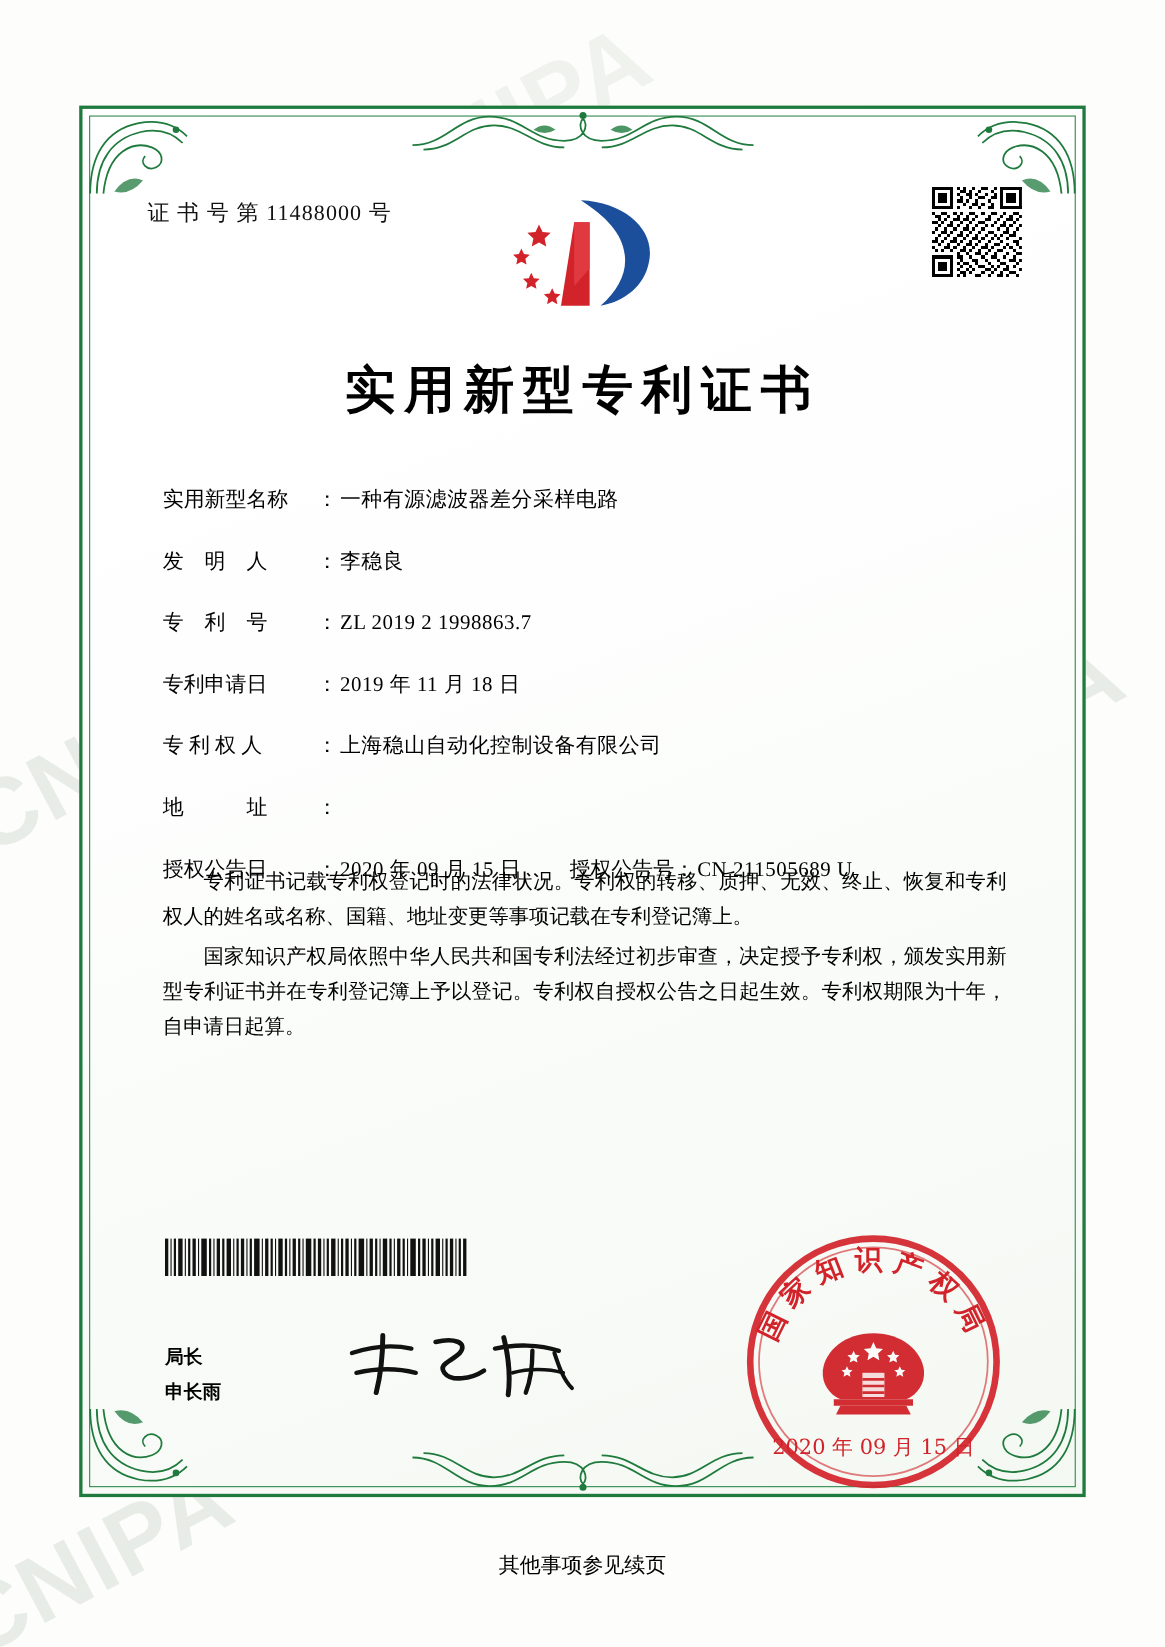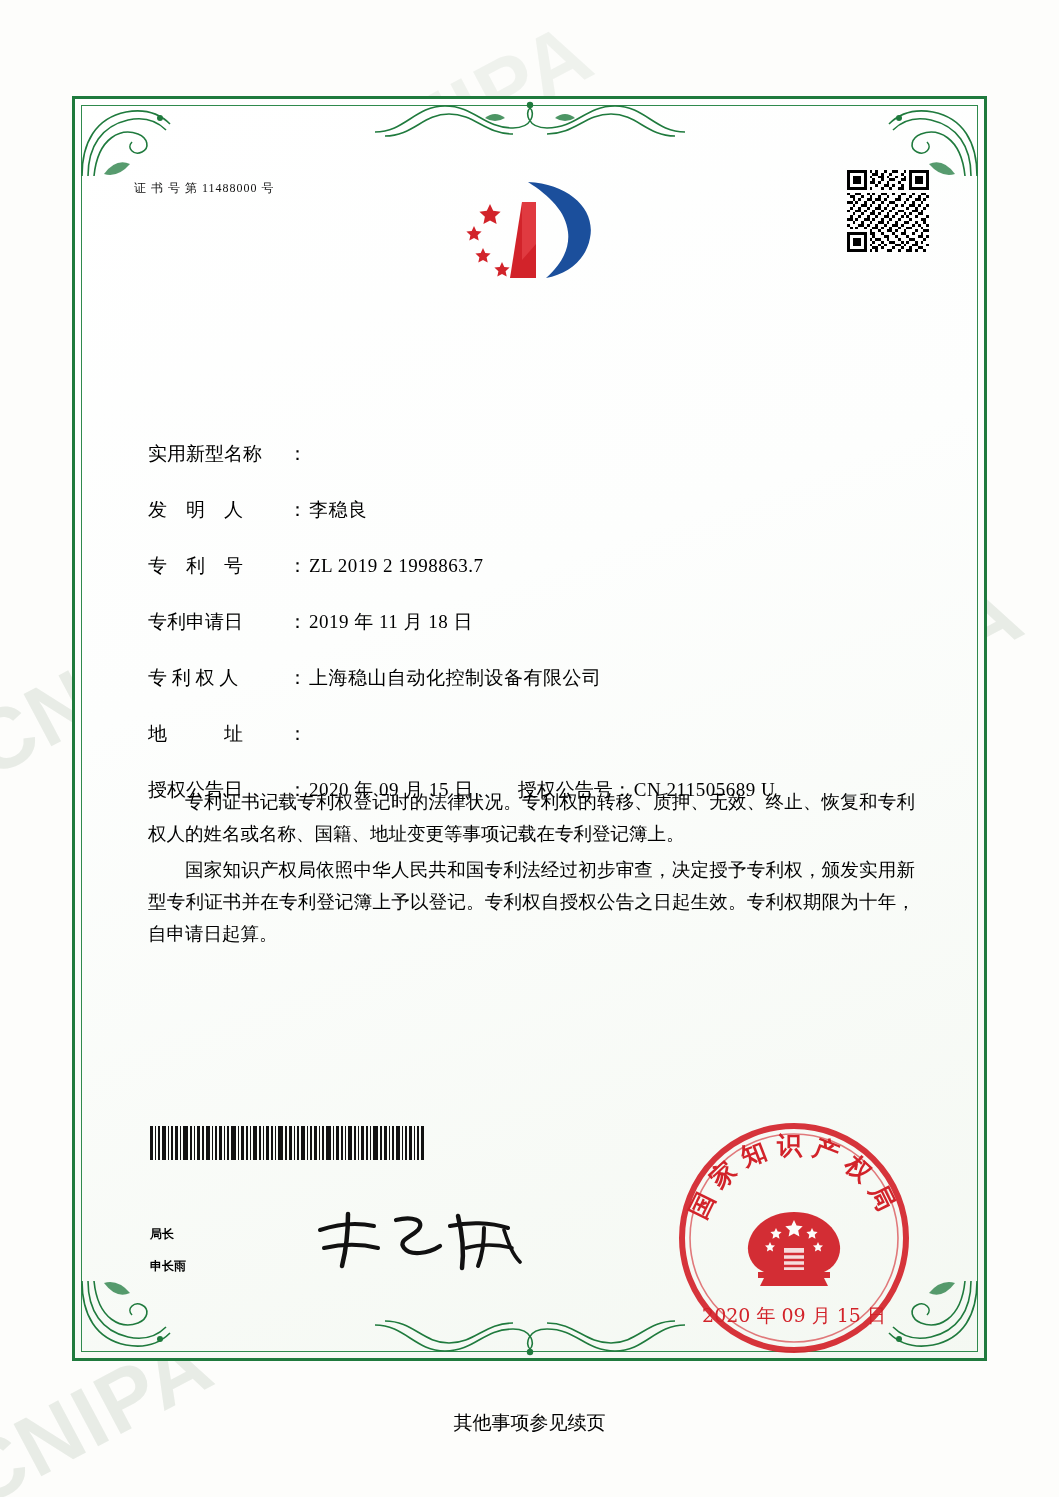--- a/index.html
+++ b/index.html
@@ -96,21 +96,21 @@
   .content {
     position: absolute;
     left: 0; top: 0; right: 0; bottom: 0;
     z-index: 3;
   }
 
   .cert-number {
     position: absolute;
     left: 62px;
     top: 84px;
-    font-size: 12px;
+    font-size: 20px;
     color: #111;
     letter-spacing: 1px;
   }
 
   .qr {
     position: absolute;
     right: 58px;
     top: 74px;
     width: 82px;
     height: 82px;
@@ -197,21 +197,21 @@
     display: block;
     background: #111;
     height: 100%;
     margin-right: 2px;
   }
 
   .signature-block {
     position: absolute;
     left: 78px;
     top: 1122px;
-    font-size: 12px;
+    font-size: 17px;
     line-height: 32px;
     font-weight: bold;
     color: #000;
   }
   .signature-mark {
     position: absolute;
     left: 236px;
     top: 1108px;
     width: 240px;
     height: 70px;
@@ -560,26 +560,28 @@
 
         <g fill="#d2232a">
           <path d="M40 30 l3.2 6.8 7.4 .9 -5.5 5.1 1.5 7.3 -6.6 -3.6 -6.6 3.6 1.5 -7.3 -5.5 -5.1 7.4 -.9 Z"></path>
           <path d="M24 52 l2.3 4.9 5.3 .6 -4 3.7 1.1 5.3 -4.7 -2.6 -4.7 2.6 1.1 -5.3 -4 -3.7 5.3 -.6 Z"></path>
           <path d="M33 74 l2.3 4.9 5.3 .6 -4 3.7 1.1 5.3 -4.7 -2.6 -4.7 2.6 1.1 -5.3 -4 -3.7 5.3 -.6 Z"></path>
           <path d="M52 88 l2.3 4.9 5.3 .6 -4 3.7 1.1 5.3 -4.7 -2.6 -4.7 2.6 1.1 -5.3 -4 -3.7 5.3 -.6 Z"></path>
         </g>
       </svg>
     </div>
 
+    <div class="doc-title">实用新型专利证书</div>
 
     <div class="fields">
 
       <div class="field-row">
         <span class="field-label">实用新型名称</span>
         <span class="field-colon">：</span>
+        <span class="field-value">一种有源滤波器差分采样电路</span>
       </div>
 
       <div class="field-row">
         <span class="field-label">发　明　人</span>
         <span class="field-colon">：</span>
         <span class="field-value">李稳良</span>
       </div>
 
       <div class="field-row">
         <span class="field-label">专　利　号</span>

